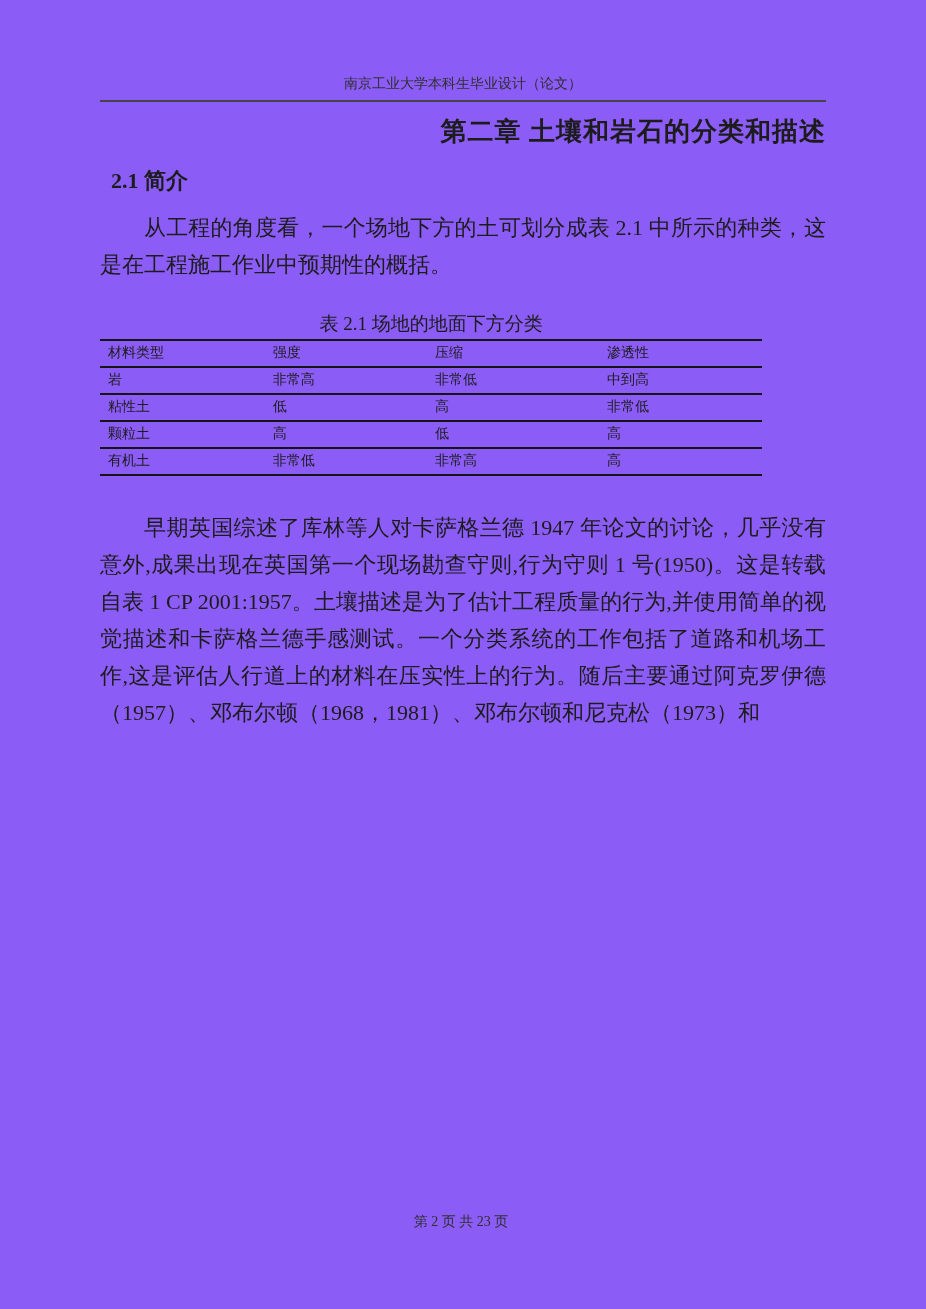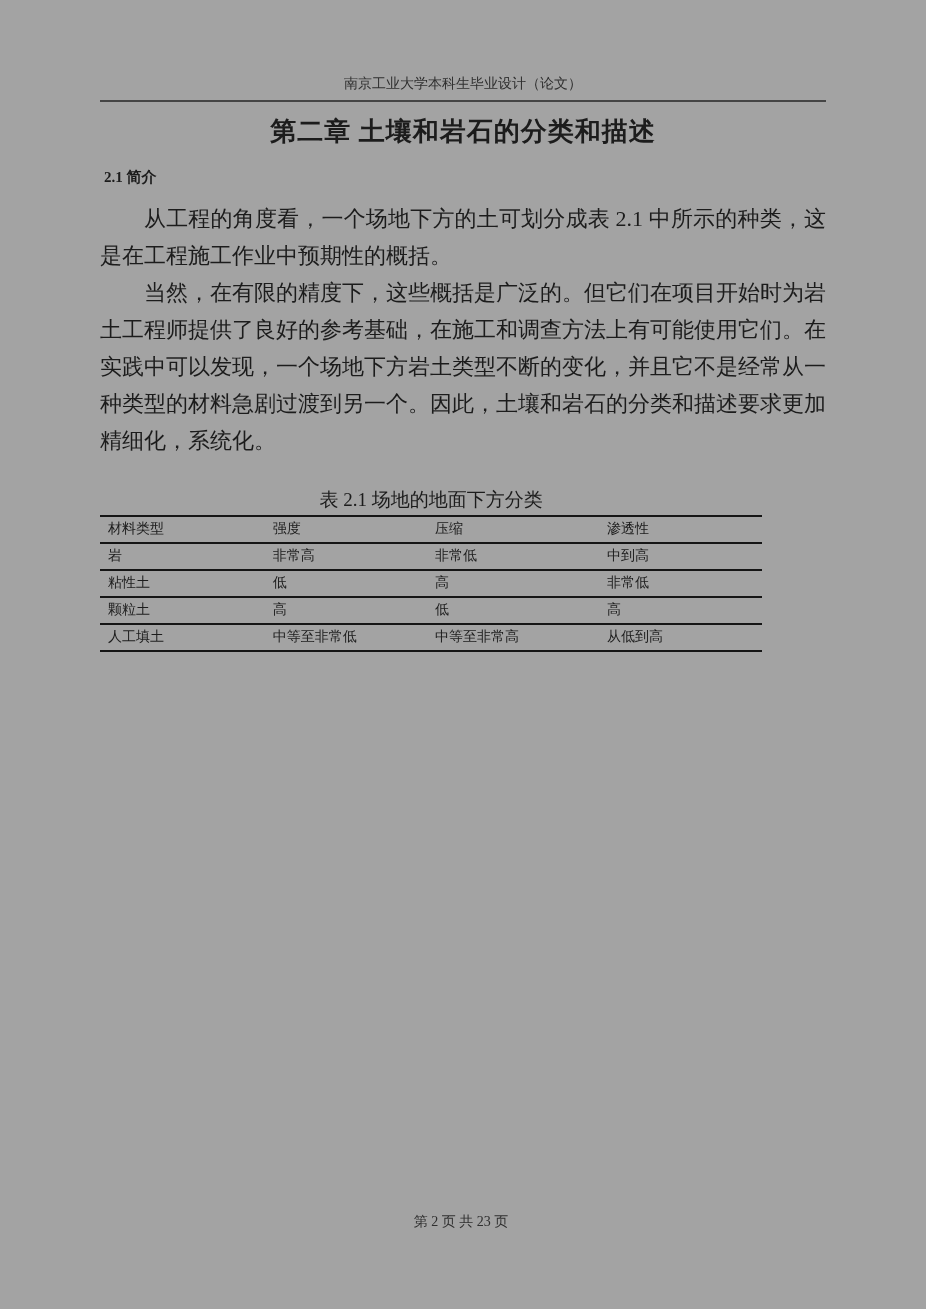--- a/index.html
+++ b/index.html
@@ -1,46 +1,46 @@
 <!DOCTYPE html>
 <html lang="zh"><head>
 <meta charset="utf-8">
 <style>
   html, body { margin: 0; padding: 0; background: #ffffff; }
   .page {
     position: relative;
     width: 926px;
     height: 1309px;
     margin: 0 auto;
-    background: #a3a3a3;
+    background: #8b5cf6;
     box-sizing: border-box;
     padding: 76px 100px 0 100px;
     font-family: "Liberation Serif", "DejaVu Serif", serif;
     color: #1c1c1c;
     overflow: hidden;
   }
   .hdr {
     text-align: center;
     font-size: 14px;
     color: #2f2f2f;
     padding-bottom: 7px;
     border-bottom: 2px solid #454545;
     line-height: 1.2;
   }
   .chapter-title {
     margin: 14px 0 0 0;
-    text-align: center;
+    text-align: right;
     font-size: 26px;
     font-weight: 600;
     letter-spacing: 1px;
     line-height: 1.25;
   }
   .section-heading {
-    margin: 20px 0 0 4px;
-    font-size: 15px;
+    margin: 20px 0 0 11px;
+    font-size: 22px;
     font-weight: 700;
     line-height: 1.2;
   }
   .body-text p {
     margin: 0;
     font-size: 22px;
     line-height: 37px;
     text-align: justify;
     text-indent: 2em;
   }
@@ -92,21 +92,20 @@
   <div class="hdr">
     <span>南京工业大学本科生毕业设计（论文）</span>
   </div>
 
   <h1 class="chapter-title">第二章 土壤和岩石的分类和描述</h1>
 
   <h2 class="section-heading">2.1 简介</h2>
 
   <div class="body-text">
     <p class="first">从工程的角度看，一个场地下方的土可划分成表 2.1 中所示的种类，这是在工程施工作业中预期性的概括。</p>
-    <p>当然，在有限的精度下，这些概括是广泛的。但它们在项目开始时为岩土工程师提供了良好的参考基础，在施工和调查方法上有可能使用它们。在实践中可以发现，一个场地下方岩土类型不断的变化，并且它不是经常从一种类型的材料急剧过渡到另一个。因此，土壤和岩石的分类和描述要求更加精细化，系统化。</p>
   </div>
 
   <div class="table-section">
     <div class="table-caption">表 2.1 场地的地面下方分类</div>
     <table class="classification">
       <colgroup>
         <col style="width:26.1%">
         <col style="width:24.5%">
         <col style="width:26.0%">
         <col style="width:23.4%">
@@ -132,27 +131,30 @@
           <td>高</td>
           <td>非常低</td>
         </tr>
         <tr>
           <td>颗粒土</td>
           <td>高</td>
           <td>低</td>
           <td>高</td>
         </tr>
         <tr>
-          <td>人工填土</td>
-          <td>中等至非常低</td>
-          <td>中等至非常高</td>
-          <td>从低到高</td>
+          <td>有机土</td>
+          <td>非常低</td>
+          <td>非常高</td>
+          <td>高</td>
         </tr>
       </tbody>
     </table>
   </div>
 
+  <div class="body-text">
+    <p class="last-para">早期英国综述了库林等人对卡萨格兰德 1947 年论文的讨论，几乎没有意外,成果出现在英国第一个现场勘查守则,行为守则 1 号(1950)。这是转载自表 1 CP 2001:1957。土壤描述是为了估计工程质量的行为,并使用简单的视觉描述和卡萨格兰德手感测试。一个分类系统的工作包括了道路和机场工作,这是评估人行道上的材料在压实性上的行为。随后主要通过阿克罗伊德（1957）、邓布尔顿（1968，1981）、邓布尔顿和尼克松（1973）和</p>
+  </div>
 
   <div class="footer">
     <span>第 2 页 共 23 页</span>
   </div>
 
 </div>
 
 </body></html>

